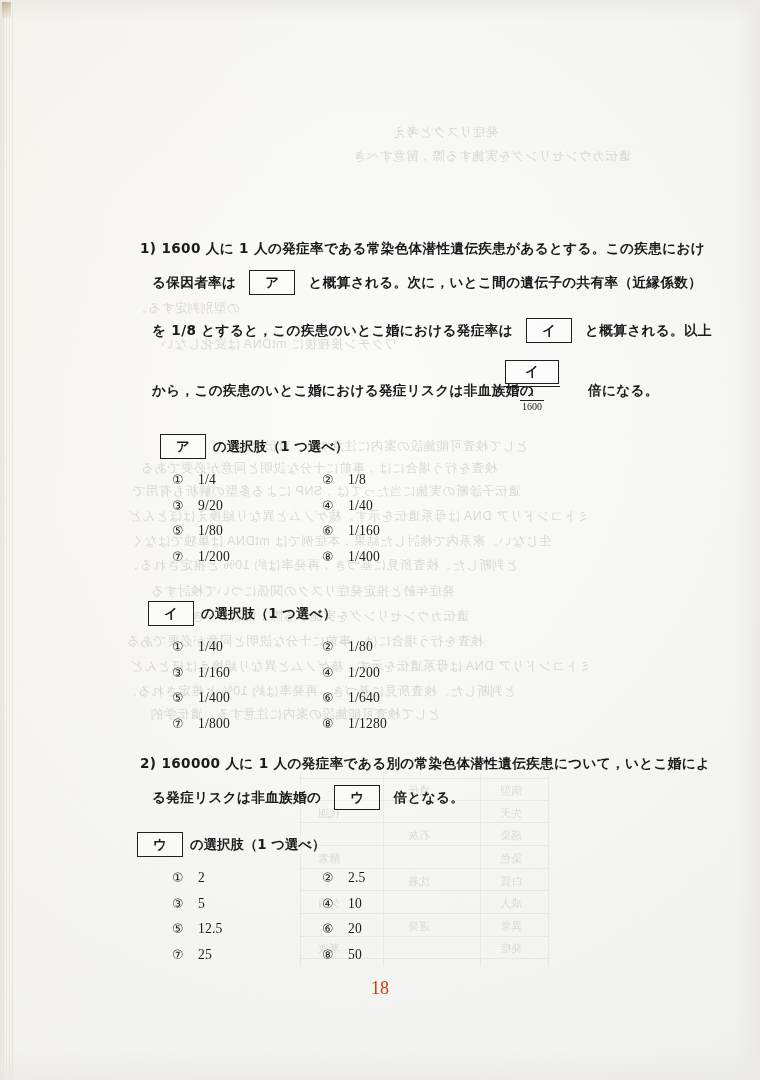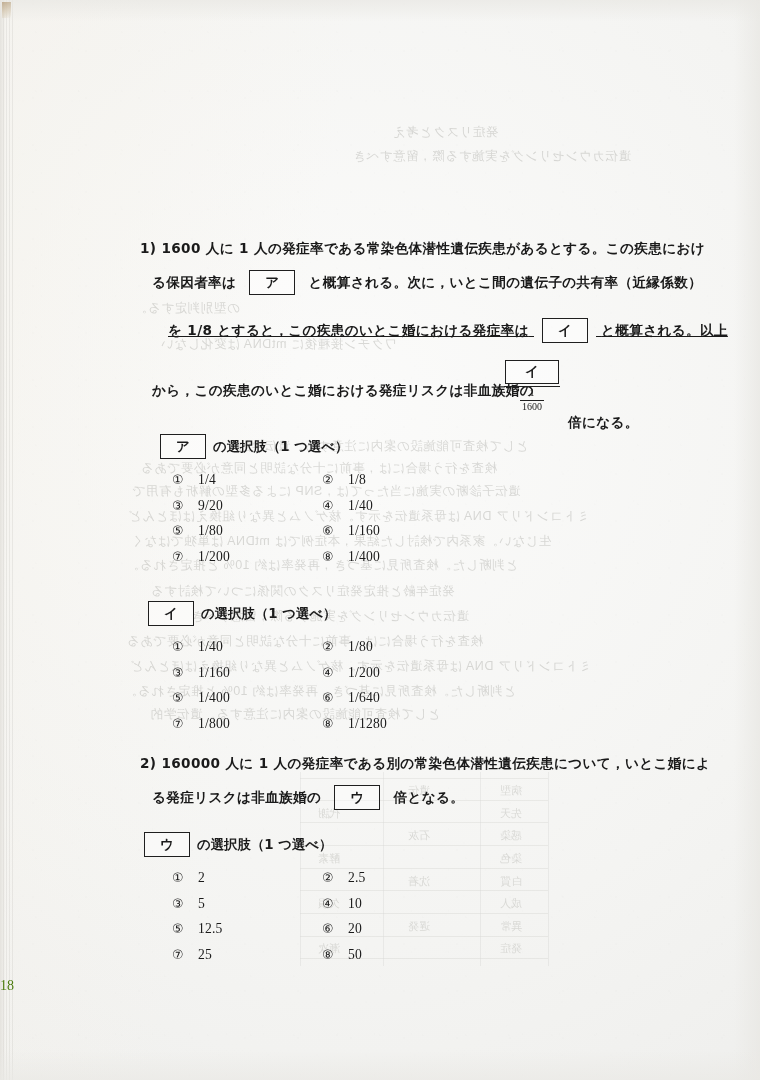--- a/index.html
+++ b/index.html
@@ -229,23 +229,24 @@
   }
   .choice .cval {
     font-family: "Liberation Serif", serif;
     font-size: 13.6px;
     letter-spacing: .2px;
   }
 
   .page-num {
     position: absolute;
     width: 100%;
-    font-size: 14px;
+    text-align: center;
+    font-size: 18px;
     font-family: "Liberation Serif", serif;
-    color: #4d7c0f;
+    color: #c2410c;
   }
 </style>
 </head>
 <body>
 
 <div id="page">
 
   <div class="paper-base"></div>
   <div class="paper-warm"></div>
 
@@ -309,41 +310,41 @@
       <span>1)</span>
       <span>1600 人に 1 人の発症率である常染色体潜性遺伝疾患があるとする。この疾患におけ</span>
     </div>
 
     <div class="line ja" style="left:152px; top:270px;">
       <span>る保因者率は</span>
       <span class="abox abox-wide" style="margin:0 8px;">ア</span>
       <span>と概算される。次に，いとこ間の遺伝子の共有率（近縁係数）</span>
     </div>
 
-    <div class="line ja" style="left:168px; top:318px;text-decoration:underline;">
+    <div class="line ja" style="left:152px; top:318px;">
       <span>を 1/8 とすると，この疾患のいとこ婚における発症率は</span>
       <span class="abox abox-wide" style="margin:0 8px;">イ</span>
       <span>と概算される。以上</span>
     </div>
 
     <div class="line ja" style="left:152px; top:382px;">から，この疾患のいとこ婚における発症リスクは非血族婚の</div>
 
     <div class="frac" style="left:504px; top:360px; width:56px;">
       <div class="num">
         <span class="abox abox-wide" style="width:52px; height:22px; line-height:21px;">イ</span>
       </div>
       <div class="bar"></div>
       <div class="den">
         <span class="d-top">1</span>
         <span class="d-rule"></span>
         <span class="d-bot">1600</span>
       </div>
     </div>
 
-    <div class="line ja" style="left:568px; top:382px;margin-top:32px;">倍になる。</div>
+    <div class="line ja" style="left:588px; top:382px;">倍になる。</div>
 
     <div class="choice-block">
       <div class="choice-head ja" style="left:160px; top:434px;">
         <span class="abox abox-wide lbl-box">ア</span><span>の選択肢（1 つ選べ）</span>
       </div>
       <div class="choice-grid" style="left:172px; top:472px;">
         <div class="choice">
             <span class="cnum">①</span>
             <span class="cval">1/4</span>
           </div>
@@ -422,21 +423,21 @@
       <span>2)</span>
       <span>160000 人に 1 人の発症率である別の常染色体潜性遺伝疾患について，いとこ婚によ</span>
     </div>
     <div class="line ja" style="left:152px; top:785px;">
       <span>る発症リスクは非血族婚の</span>
       <span class="abox abox-wide" style="margin:0 8px;">ウ</span>
       <span>倍となる。</span>
     </div>
 
     <div class="choice-block">
-      <div class="choice-head ja" style="left:144px; top:832px;">
+      <div class="choice-head ja" style="left:137px; top:832px;">
         <span class="abox abox-wide lbl-box">ウ</span><span>の選択肢（1 つ選べ）</span>
       </div>
       <div class="choice-grid" style="left:172px; top:870px;">
         <div class="choice">
             <span class="cnum">①</span>
             <span class="cval">2</span>
           </div>
         <div class="choice">
             <span class="cnum">②</span>
             <span class="cval">2.5</span>

